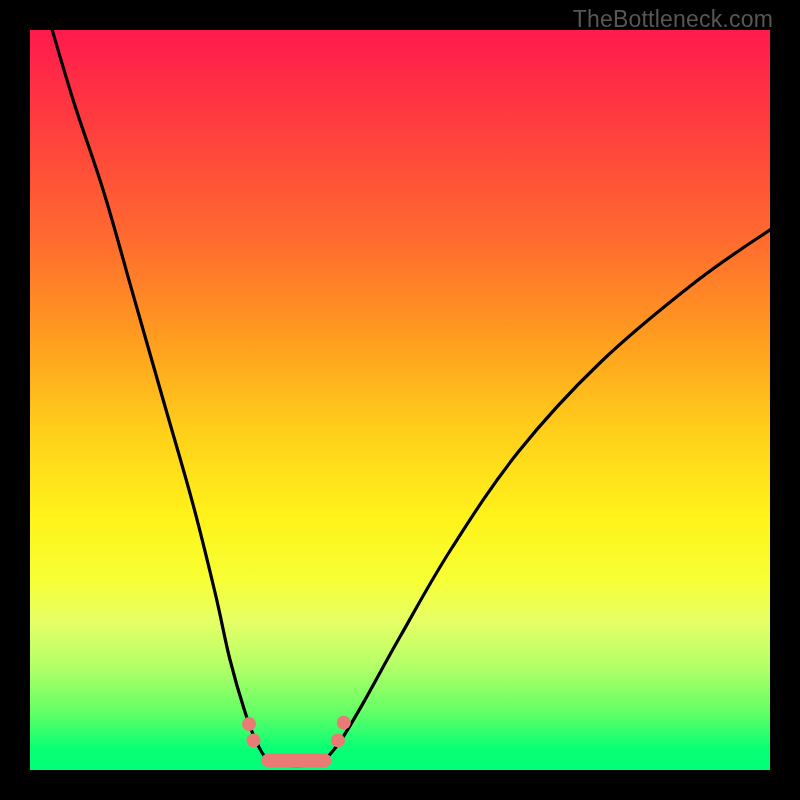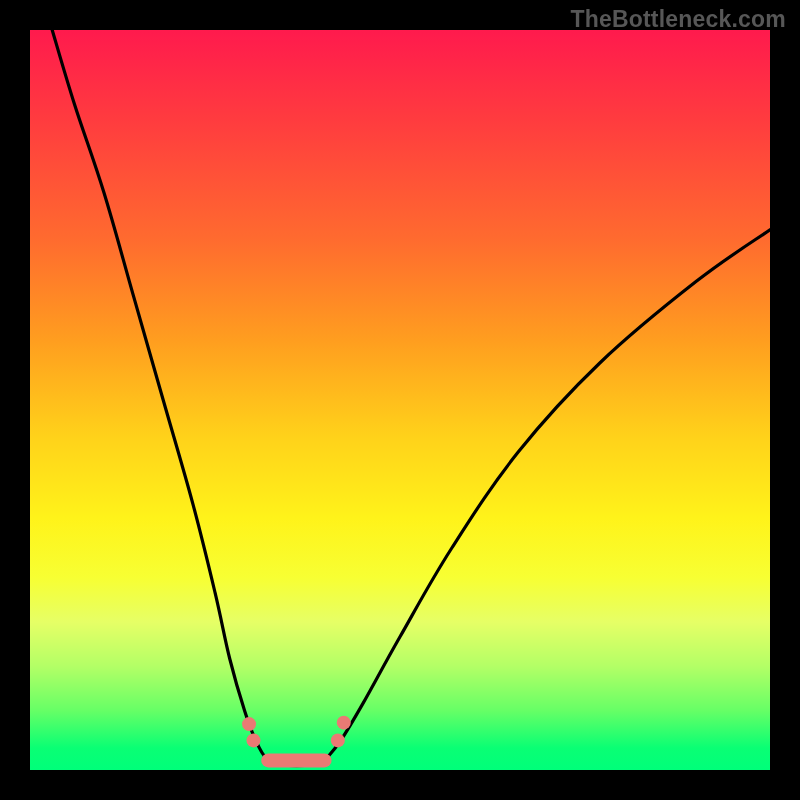--- a/index.html
+++ b/index.html
@@ -34,24 +34,24 @@
       #e6ff66 80%,
       #b3ff66 86%,
       #66ff66 92%,
       #0aff74 97%,
       #00ff7a 100%
     );
   }
   .watermark {
     position: absolute;
     top: 6px;
-    right: 14px;
+    right: 27px;
     color: #575757;
     font-size: 23px;
-    font-weight: 700;
+    font-weight: 400;
     letter-spacing: 0.2px;
     user-select: none;
   }
   svg.curve {
     position: absolute;
     inset: 0;
     width: 740px;
     height: 740px;
   }
   .curve path {

